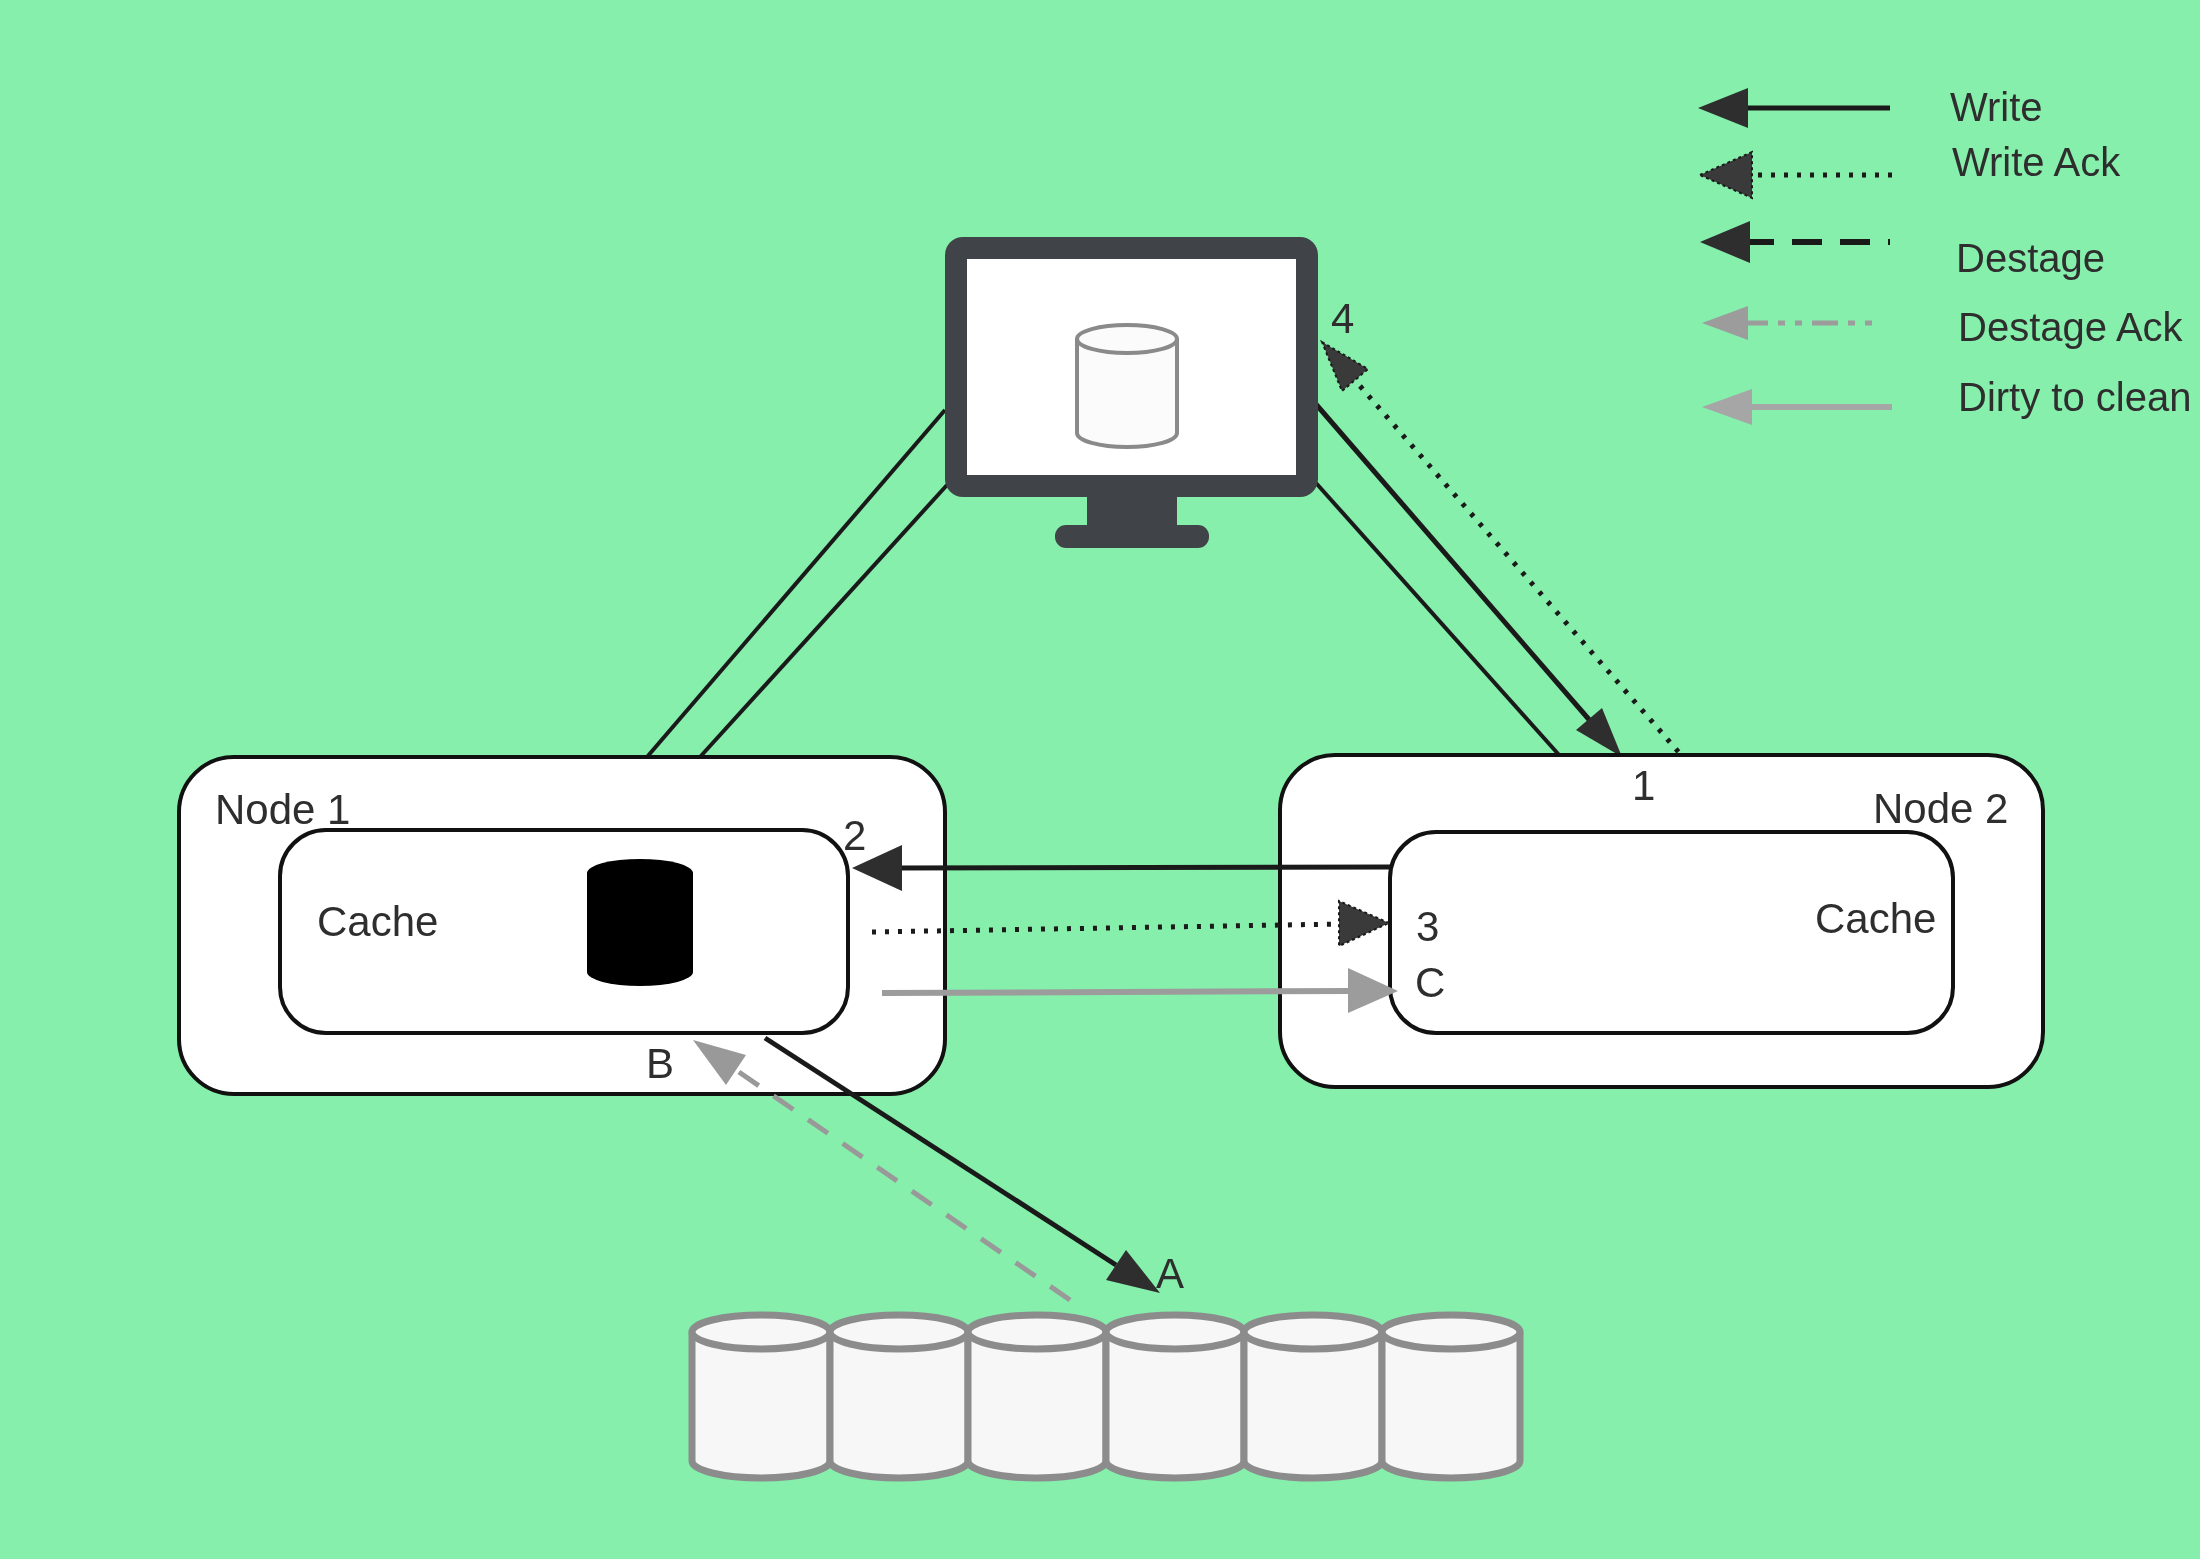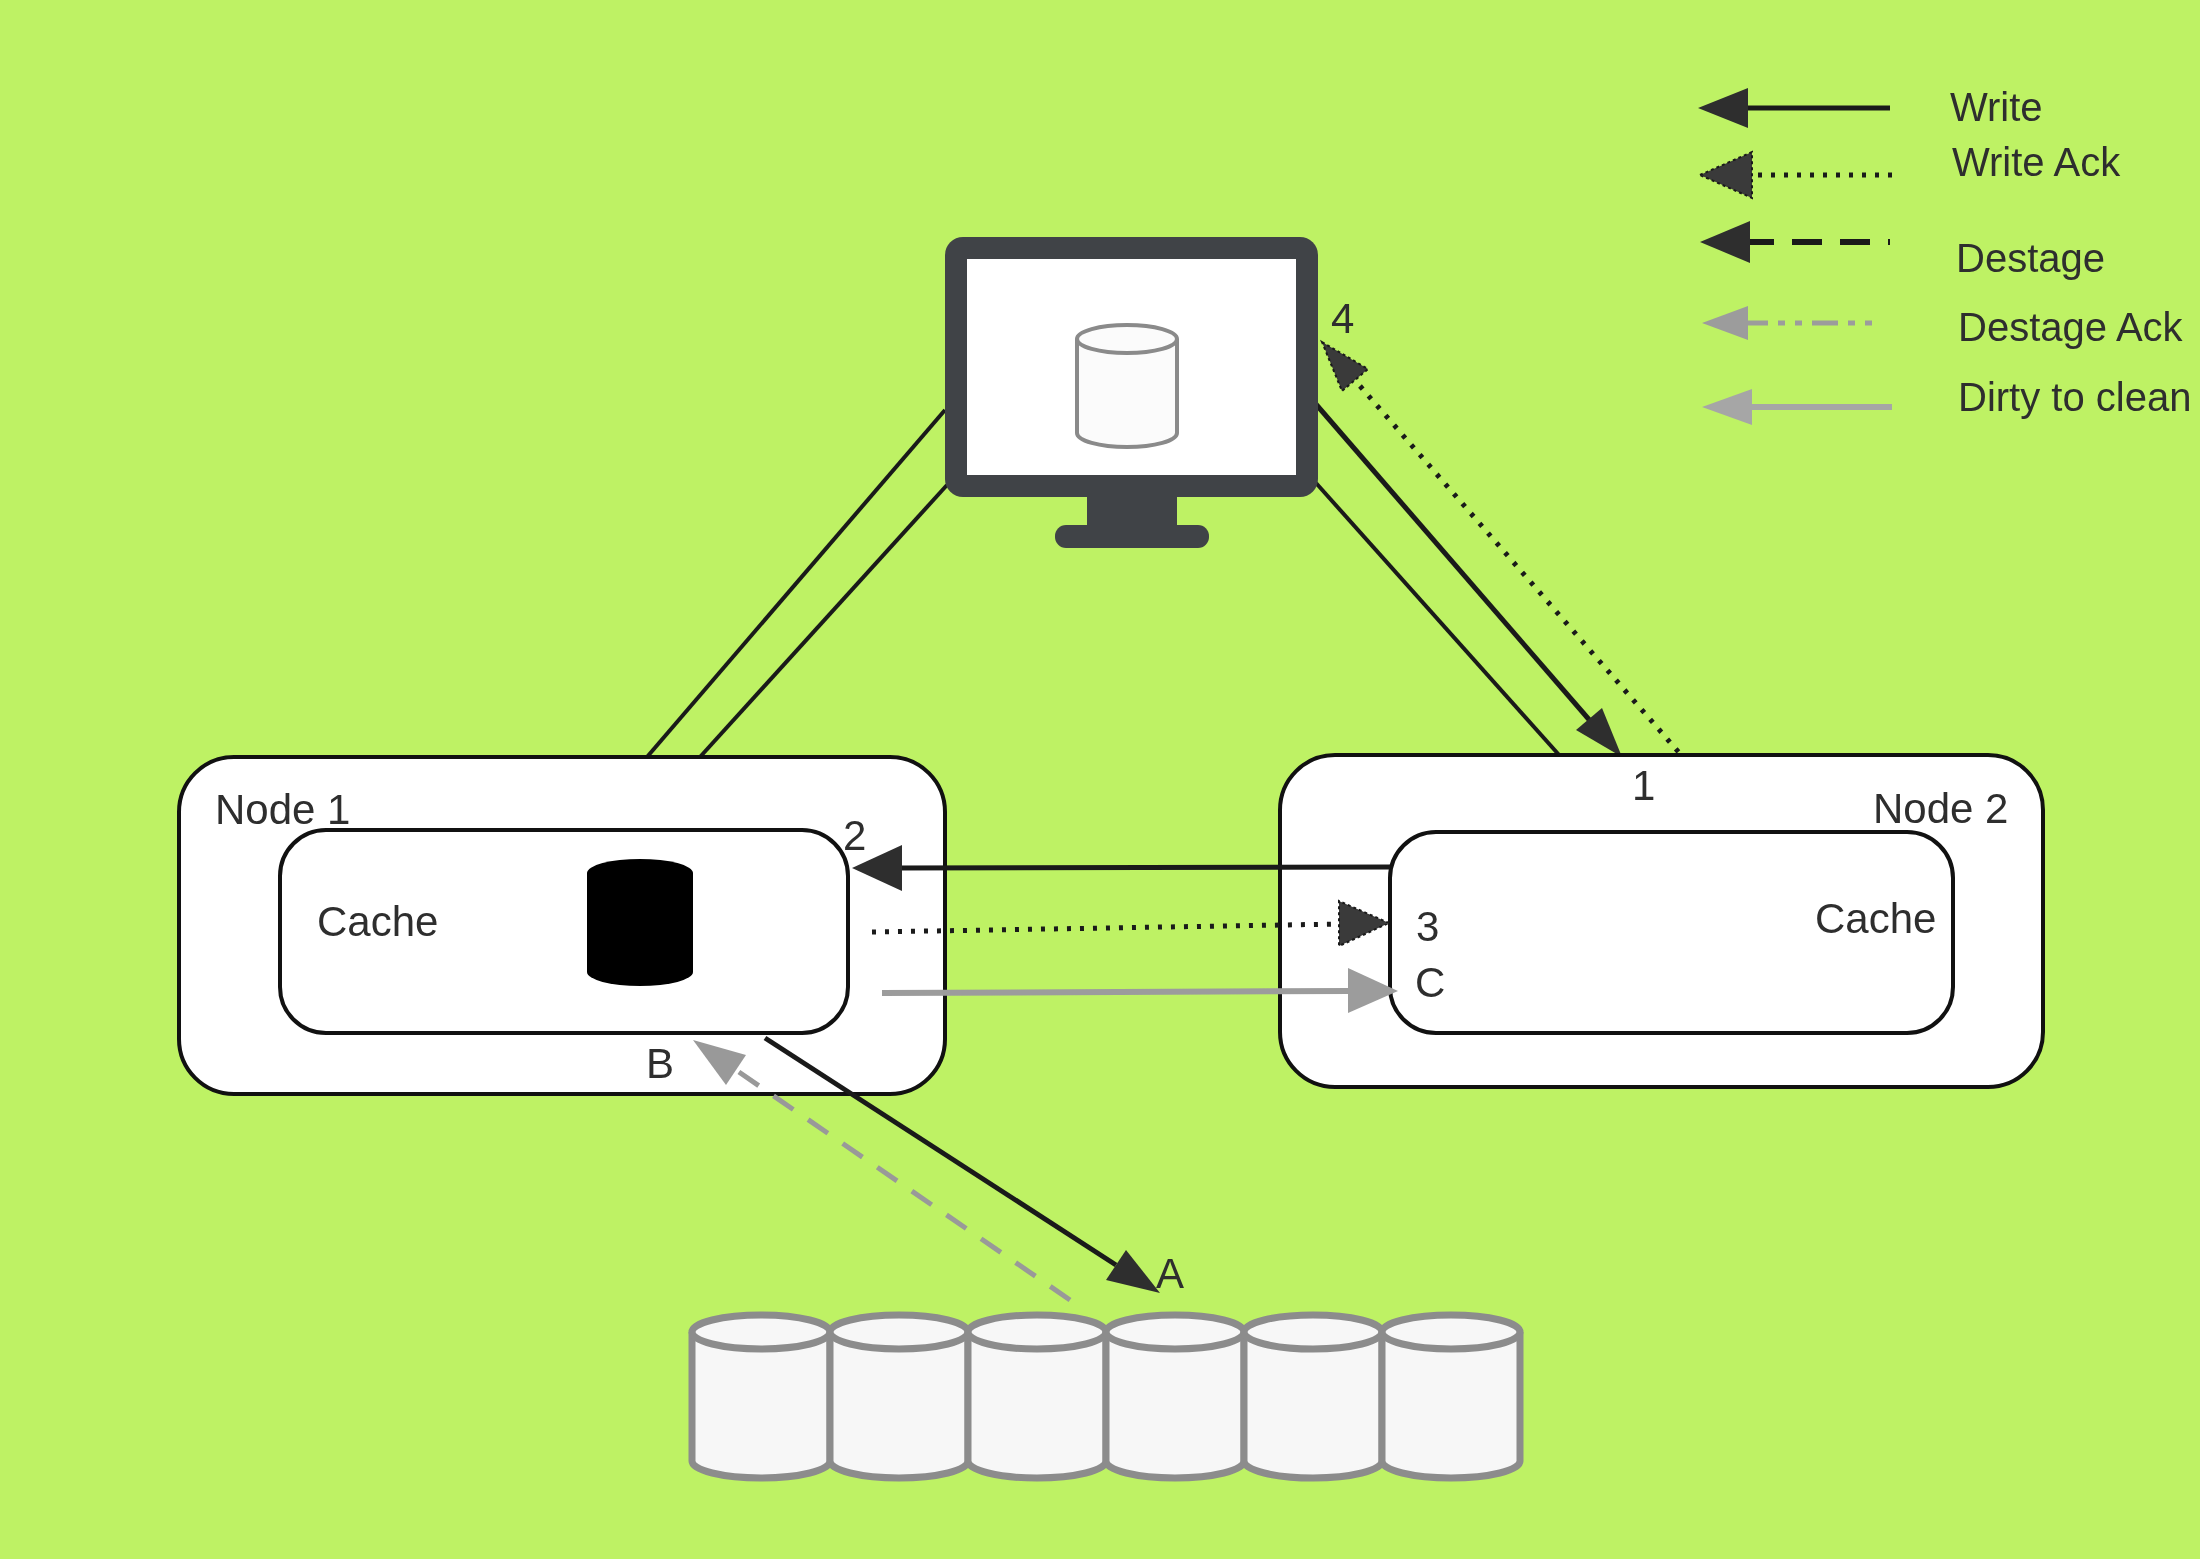--- a/index.html
+++ b/index.html
@@ -1,16 +1,16 @@
 <!DOCTYPE html>
 <html><head>
 <meta charset="utf-8">
 <style>
   html, body { margin: 0; padding: 0; background: #ffffff; }
-  .canvas-wrap { width: 2200px; height: 1559px; position: relative; background: #bef264; overflow: hidden; }
+  .canvas-wrap { width: 2200px; height: 1559px; position: relative; background: #86efac; overflow: hidden; }
   svg { display: block; }
   text {
     font-family: "Liberation Sans", "DejaVu Sans", sans-serif;
     fill: #2e2e2e;
   }
   .lbl { font-size: 42px; }
   .legend-lbl { font-size: 40px; }
   .step { font-size: 42px; }
   .box { fill: #ffffff; stroke: #111111; stroke-width: 4; }
   .blackline { stroke: #1a1a1a; stroke-width: 4; fill: none; }

